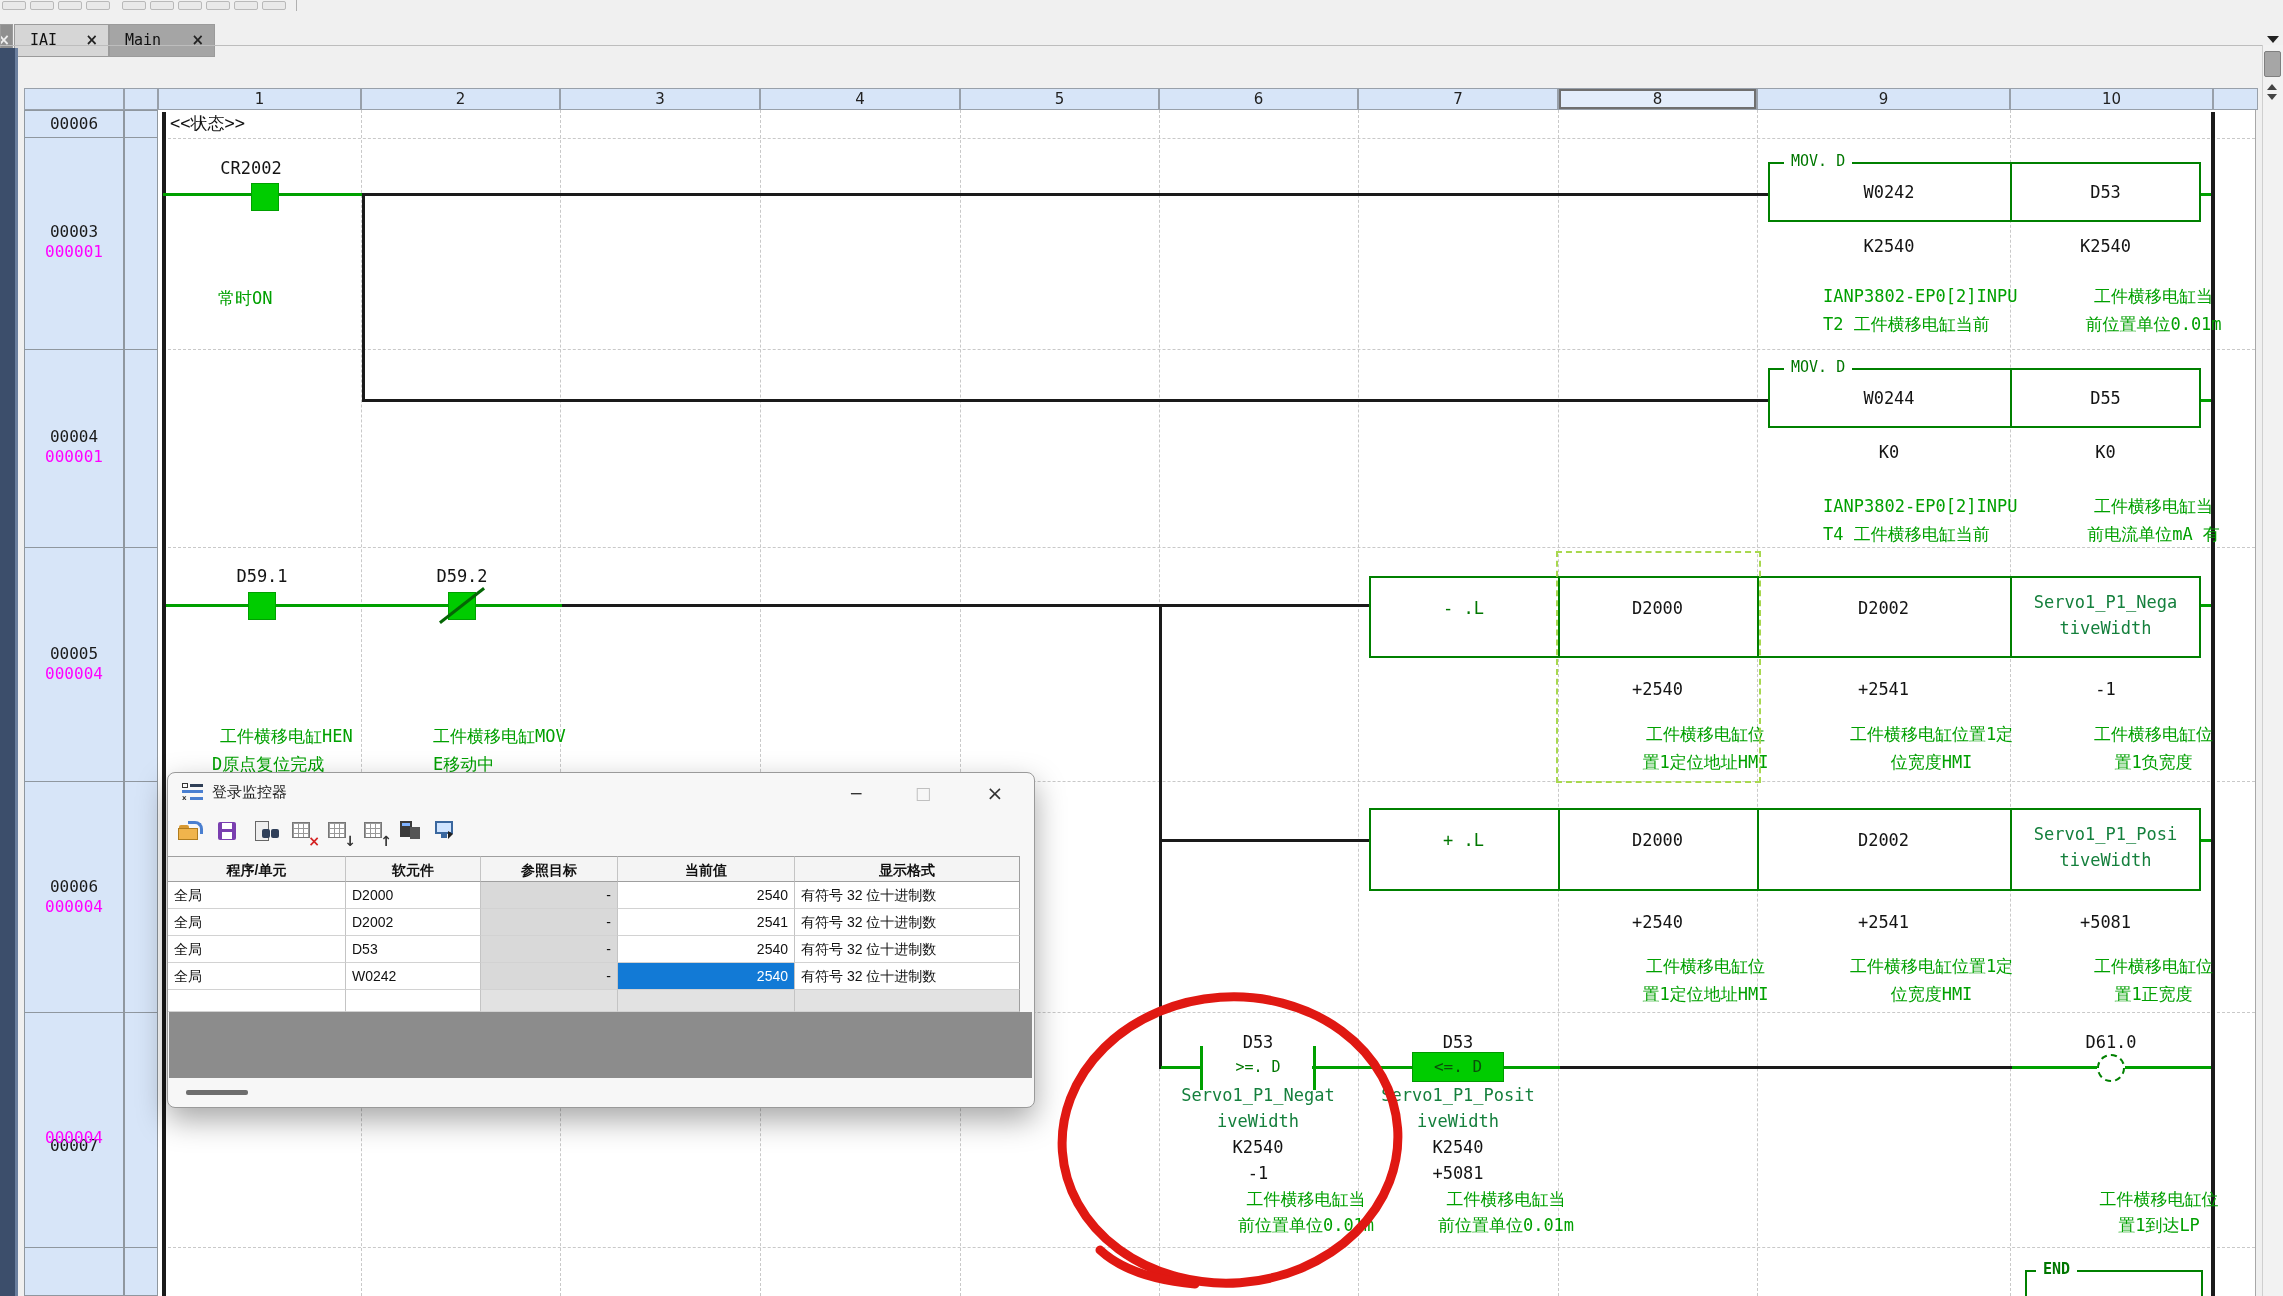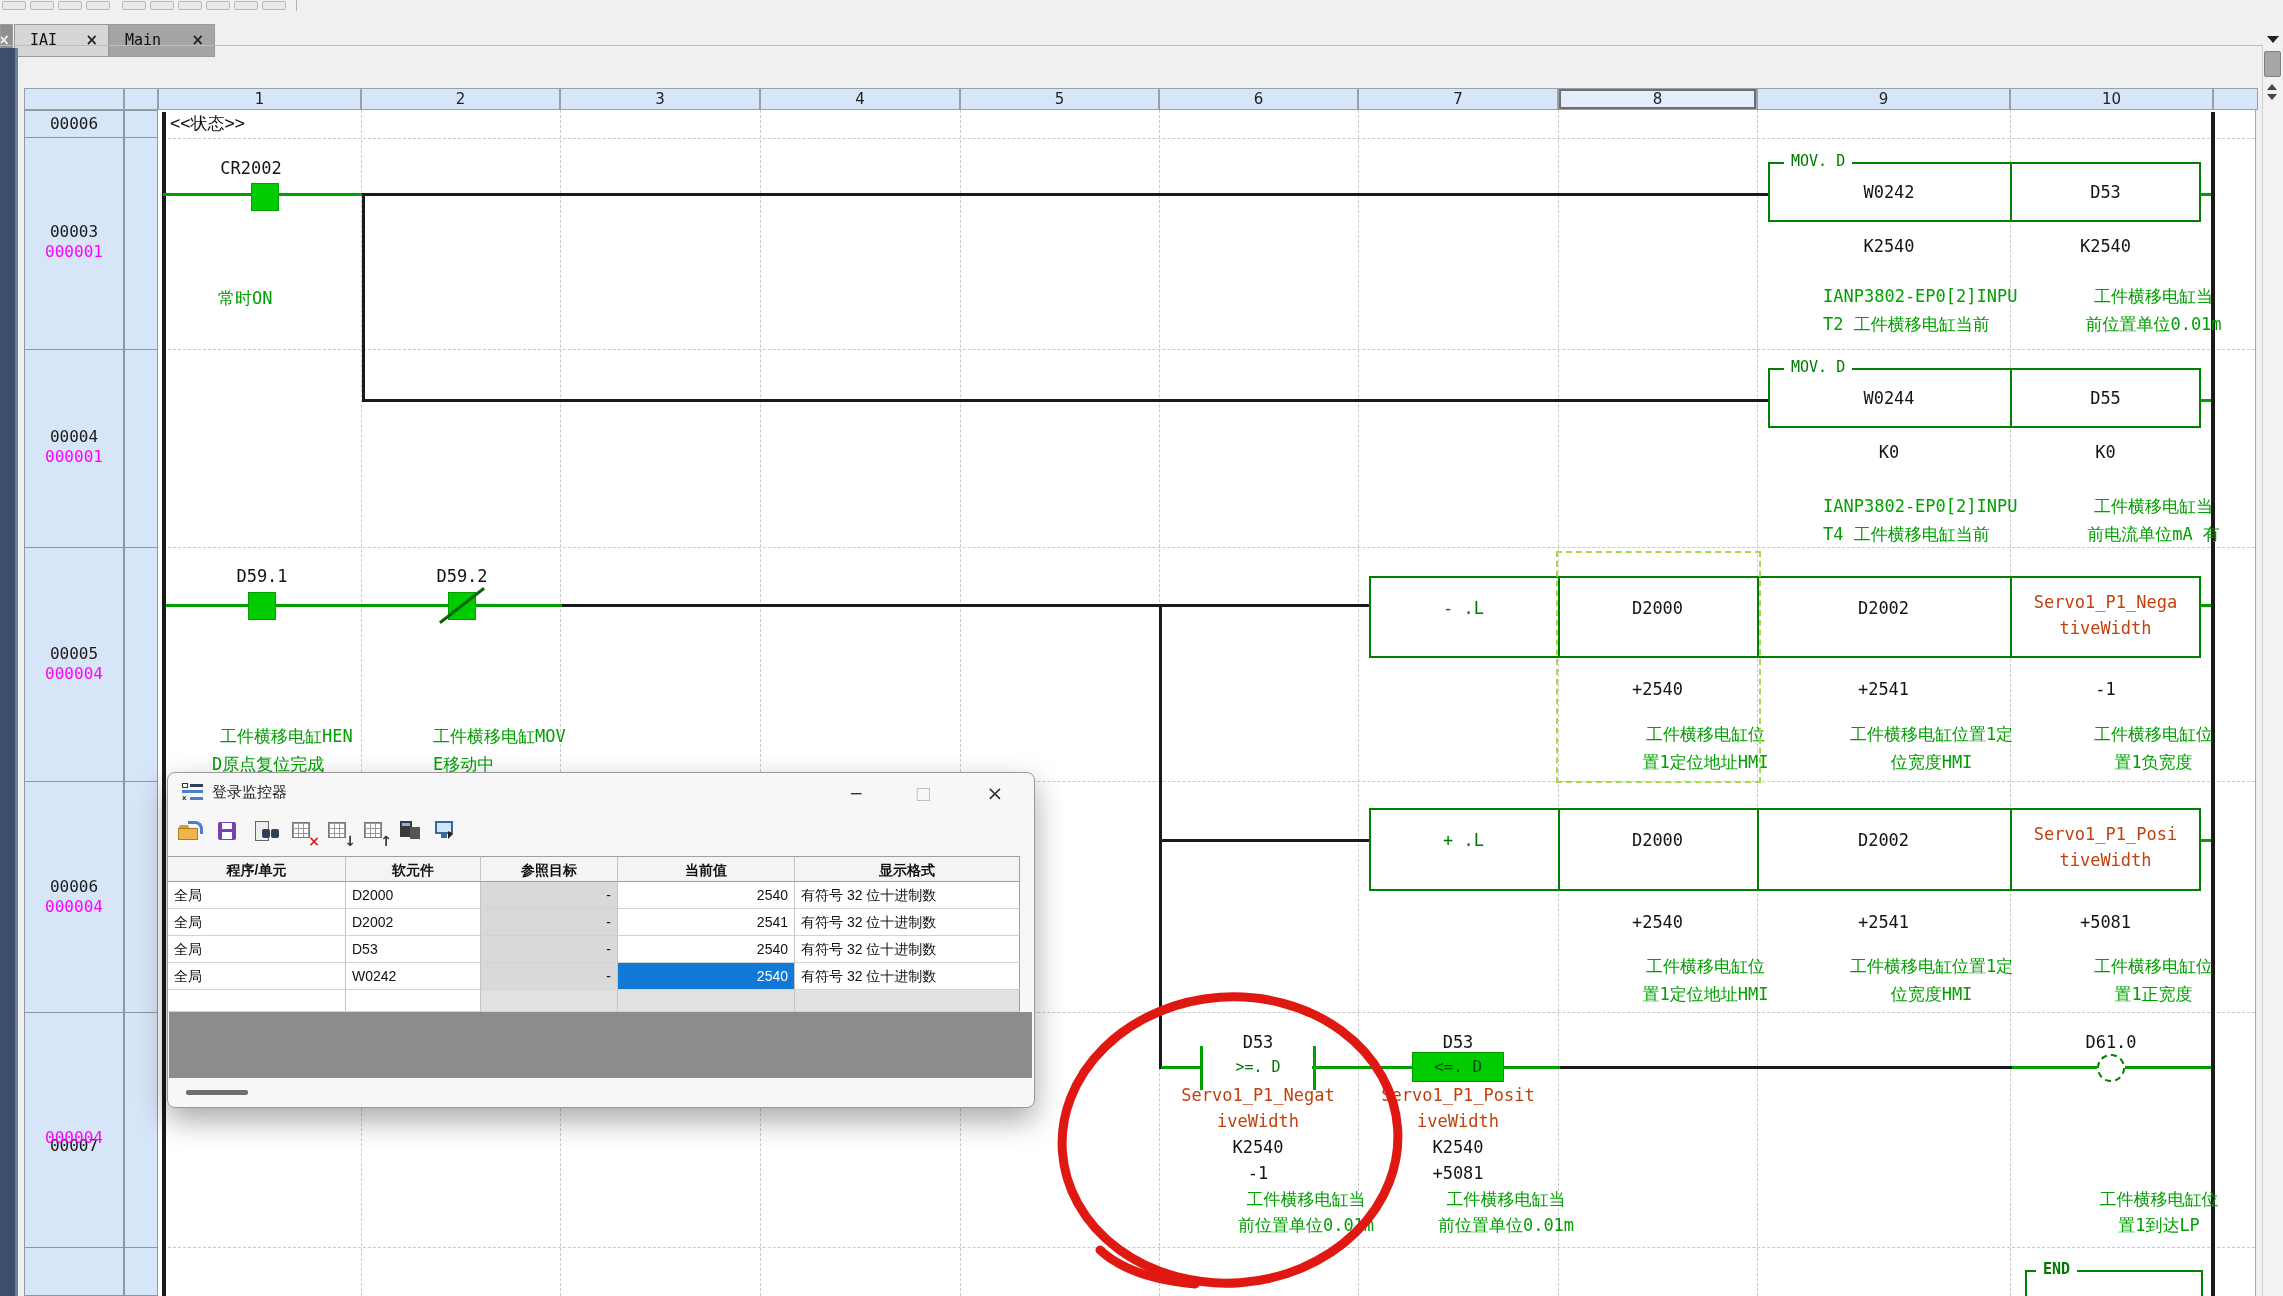--- a/index.html
+++ b/index.html
@@ -3,21 +3,21 @@
 <meta charset="utf-8">
 <style>
   html,body{margin:0;padding:0;background:#f0f0f0;font-family:"Liberation Sans",sans-serif;}
   .screen{position:relative;width:2283px;height:1296px;overflow:hidden;background:#f0f0f0;}
   .abs{position:absolute;}
   
   .t{position:absolute;font:17px/20px "DejaVu Sans Mono",monospace;color:#141414;text-align:center;white-space:nowrap;}
   .l{text-align:left;}
   .cmt{color:#00a000;margin-left:48px;}
   .grn{color:#007700;}
-  .redname{color:#c2410c;}
+  .redname{color:#15803d;}
   .small{font-size:15px;line-height:18px;}
   
   .wh{position:absolute;height:3px;background:#1a1a1a;}
   .wv{position:absolute;width:3px;background:#1a1a1a;}
   .on{background:#00a000;}
   .rail{position:absolute;width:4px;background:#1a1a1a;}
   
   .dashv{position:absolute;width:0;border-left:1px dashed #c9c9c9;top:110px;height:1186px;}
   .dashh{position:absolute;height:0;border-top:1px dashed #c9c9c9;left:163px;width:2092px;}
   

